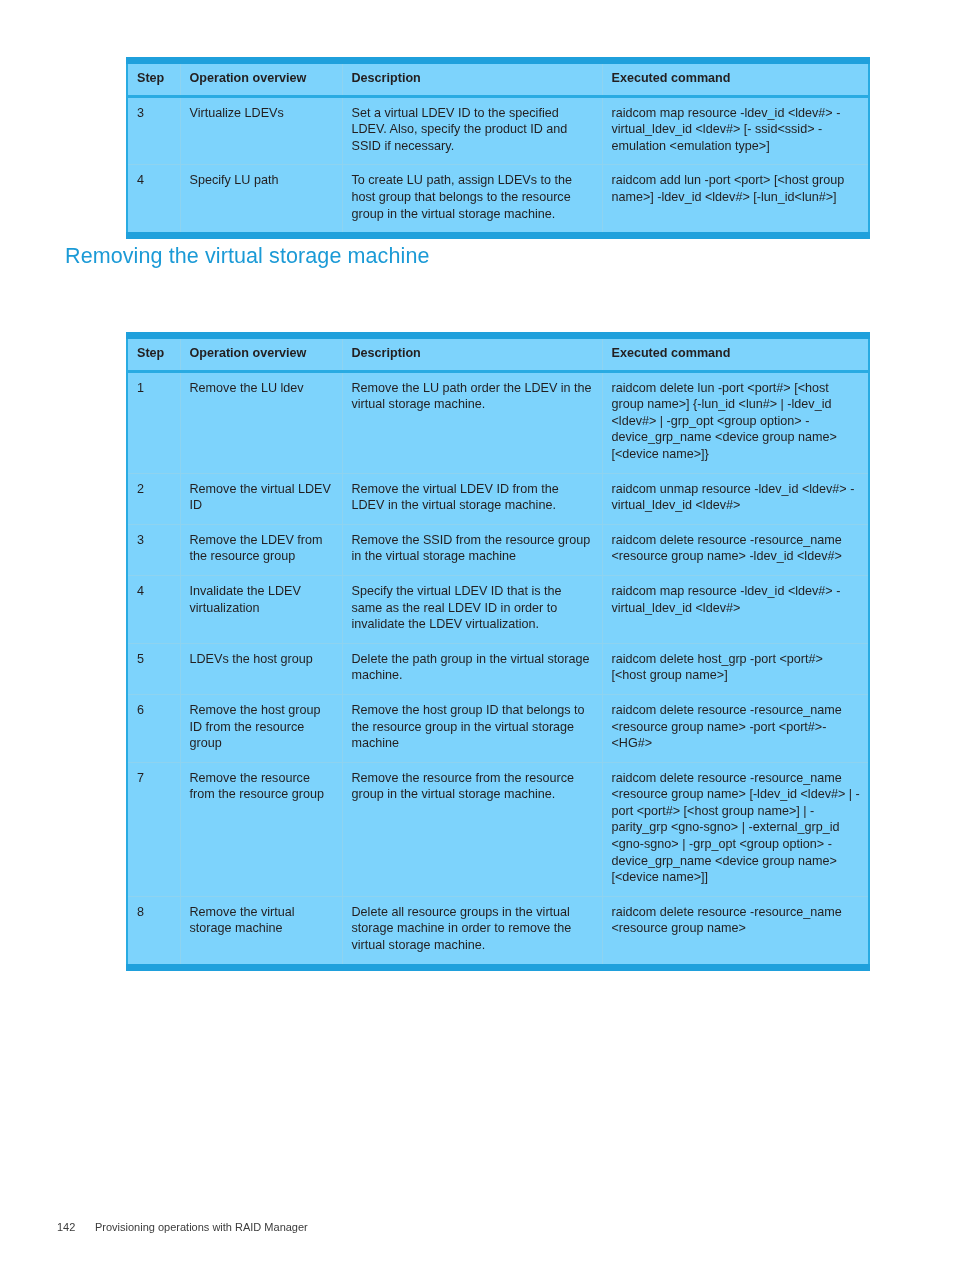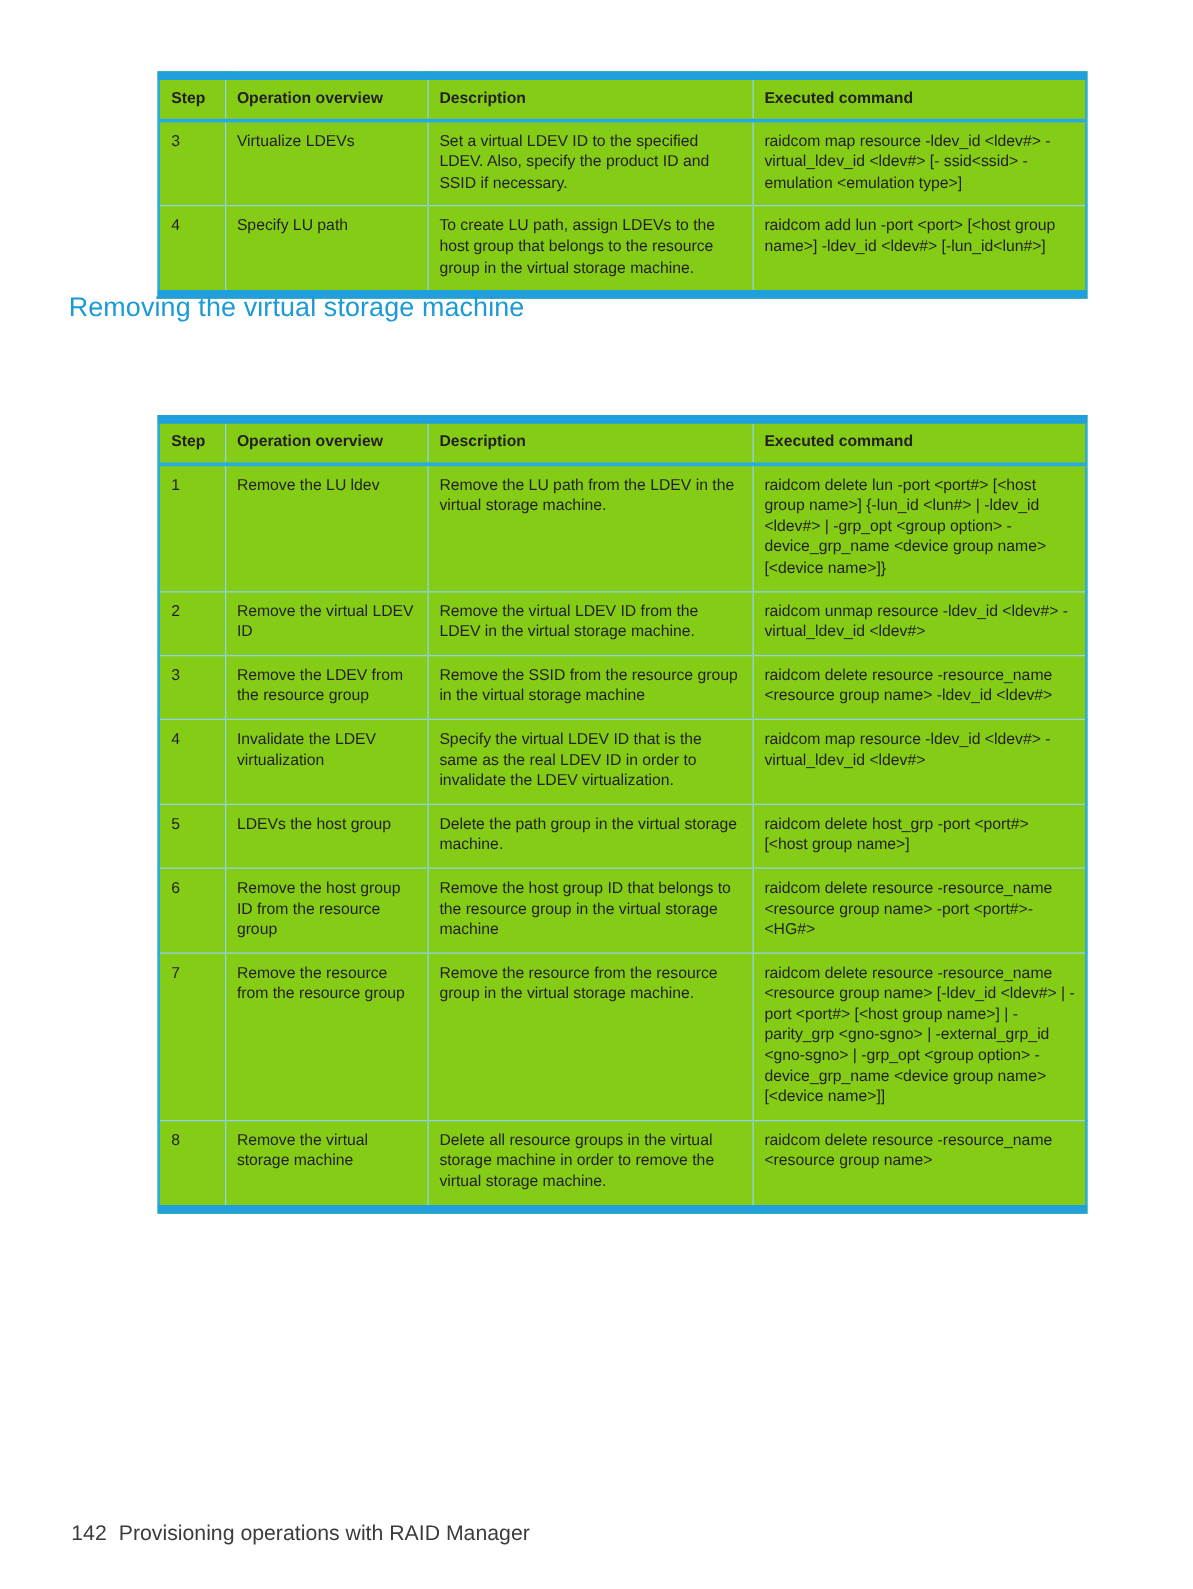--- a/index.html
+++ b/index.html
@@ -25,21 +25,21 @@
 
   
   .doc-table {
     position: absolute;
     border-collapse: collapse;
     table-layout: fixed;
     border-left: 2px solid #29ABE2;
     border-right: 2px solid #29ABE2;
     border-top: 7px solid #1FA0DC;
     border-bottom: 7px solid #1FA0DC;
-    background: #84cc16;
+    background: #7dd3fc;
   }
   #table-virtualize {
     left: 126px;
     top: 57px;
     width: 742px;
   }
   #table-removing {
     left: 126px;
     top: 332px;
     width: 742px;
@@ -85,39 +85,39 @@
   
   .section-heading {
     position: absolute;
     left: 55px;
     top: 233px;
     font-size: 21.5px;
     line-height: 26px;
     color: #1B9AD6;
     font-weight: normal;
     letter-spacing: 0.1px;
-    margin: 0;
+    margin: 10px;
   }
   .body-paragraph {
     position: absolute;
     left: 126px;
     top: 270px;
     width: 742px;
     font-size: 14.2px;
     line-height: 20px;
     color: #231f20;
     margin: 0;
   }
 
   
   .page-footer {
     position: absolute;
     left: 57px;
     top: 1219px;
-    font-size: 17px;
+    font-size: 11px;
     line-height: 16px;
     color: #3b3b3b;
     white-space: nowrap;
   }
   .page-footer .folio {
     display: inline-block;
     min-width: 38px;
   }
   .page-footer .running-head {
     display: inline-block;
@@ -194,21 +194,21 @@
     </thead>
     <tbody>
       <tr>
         <td>
             <span class="cell-text">1</span>
           </td>
         <td>
             <span class="cell-text">Remove the LU ldev</span>
           </td>
         <td>
-            <span class="cell-text">Remove the LU path from the LDEV in the virtual storage machine.</span>
+            <span class="cell-text">Remove the LU path order the LDEV in the virtual storage machine.</span>
           </td>
         <td>
             <span class="cell-text">raidcom delete lun -port &lt;port#&gt; [&lt;host group name&gt;] {-lun_id &lt;lun#&gt; | -ldev_id &lt;ldev#&gt; | -grp_opt &lt;group option&gt; -device_grp_name &lt;device group name&gt; [&lt;device name&gt;]}</span>
           </td>
       </tr>
       <tr>
         <td>
             <span class="cell-text">2</span>
           </td>
         <td>

